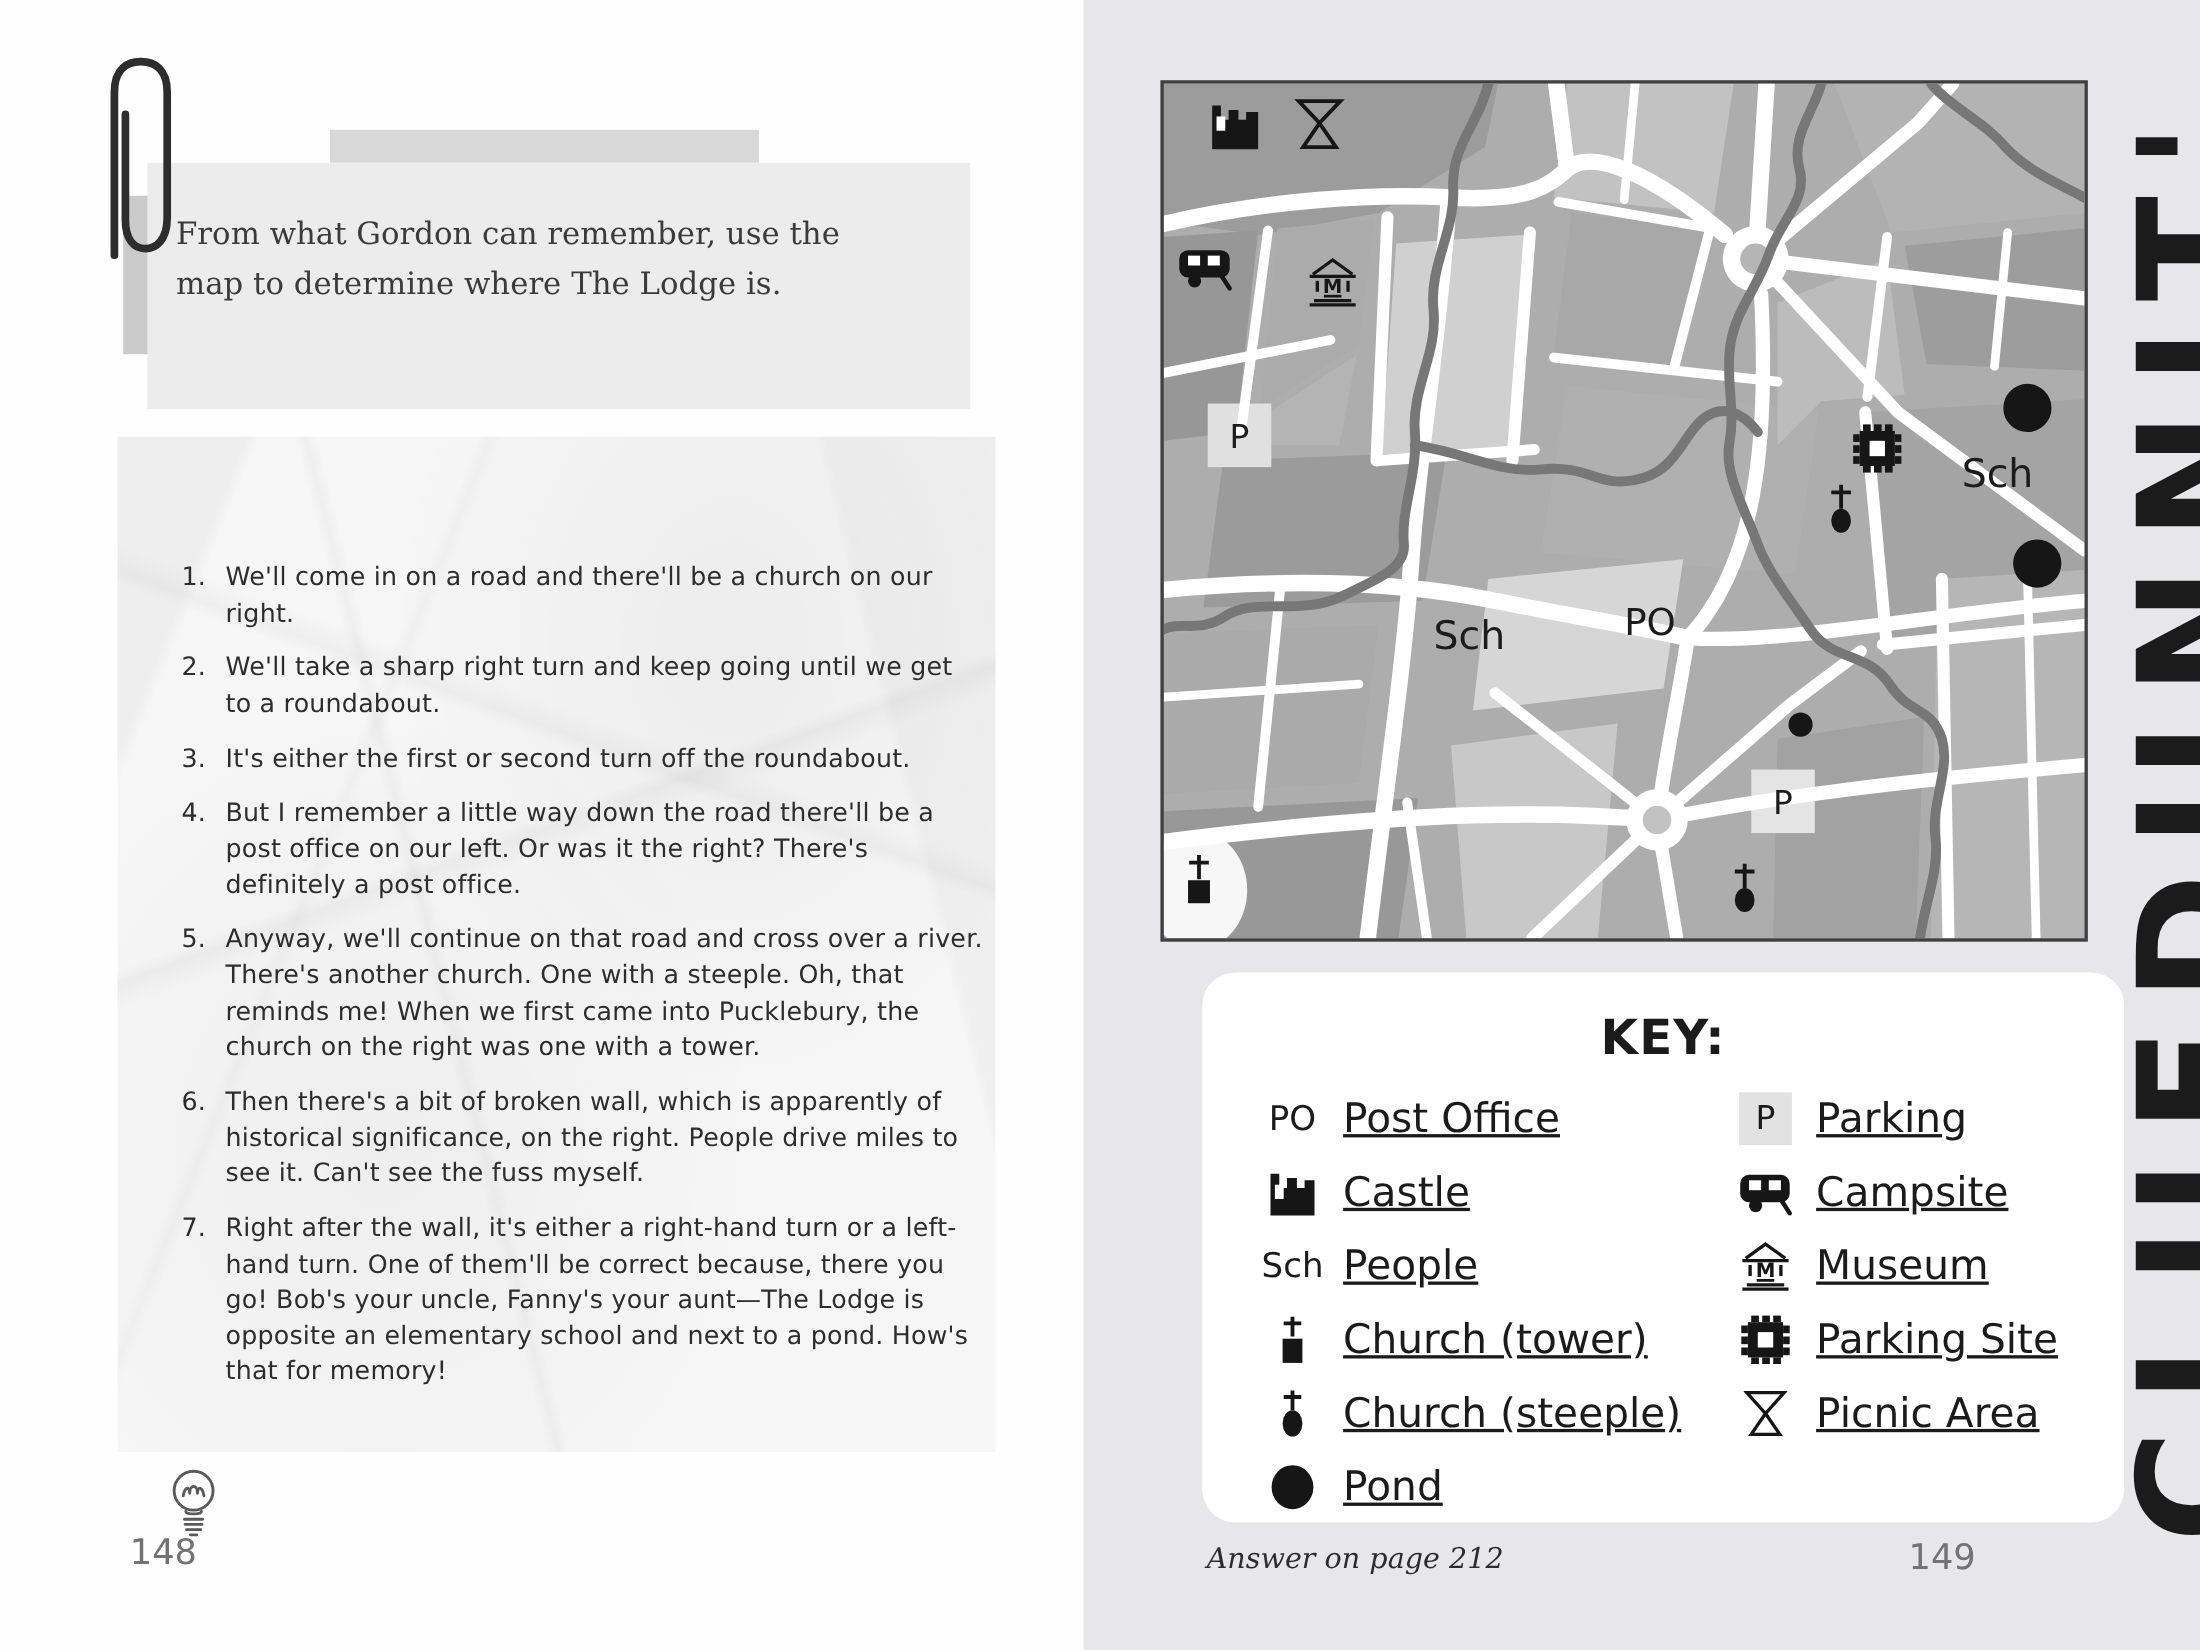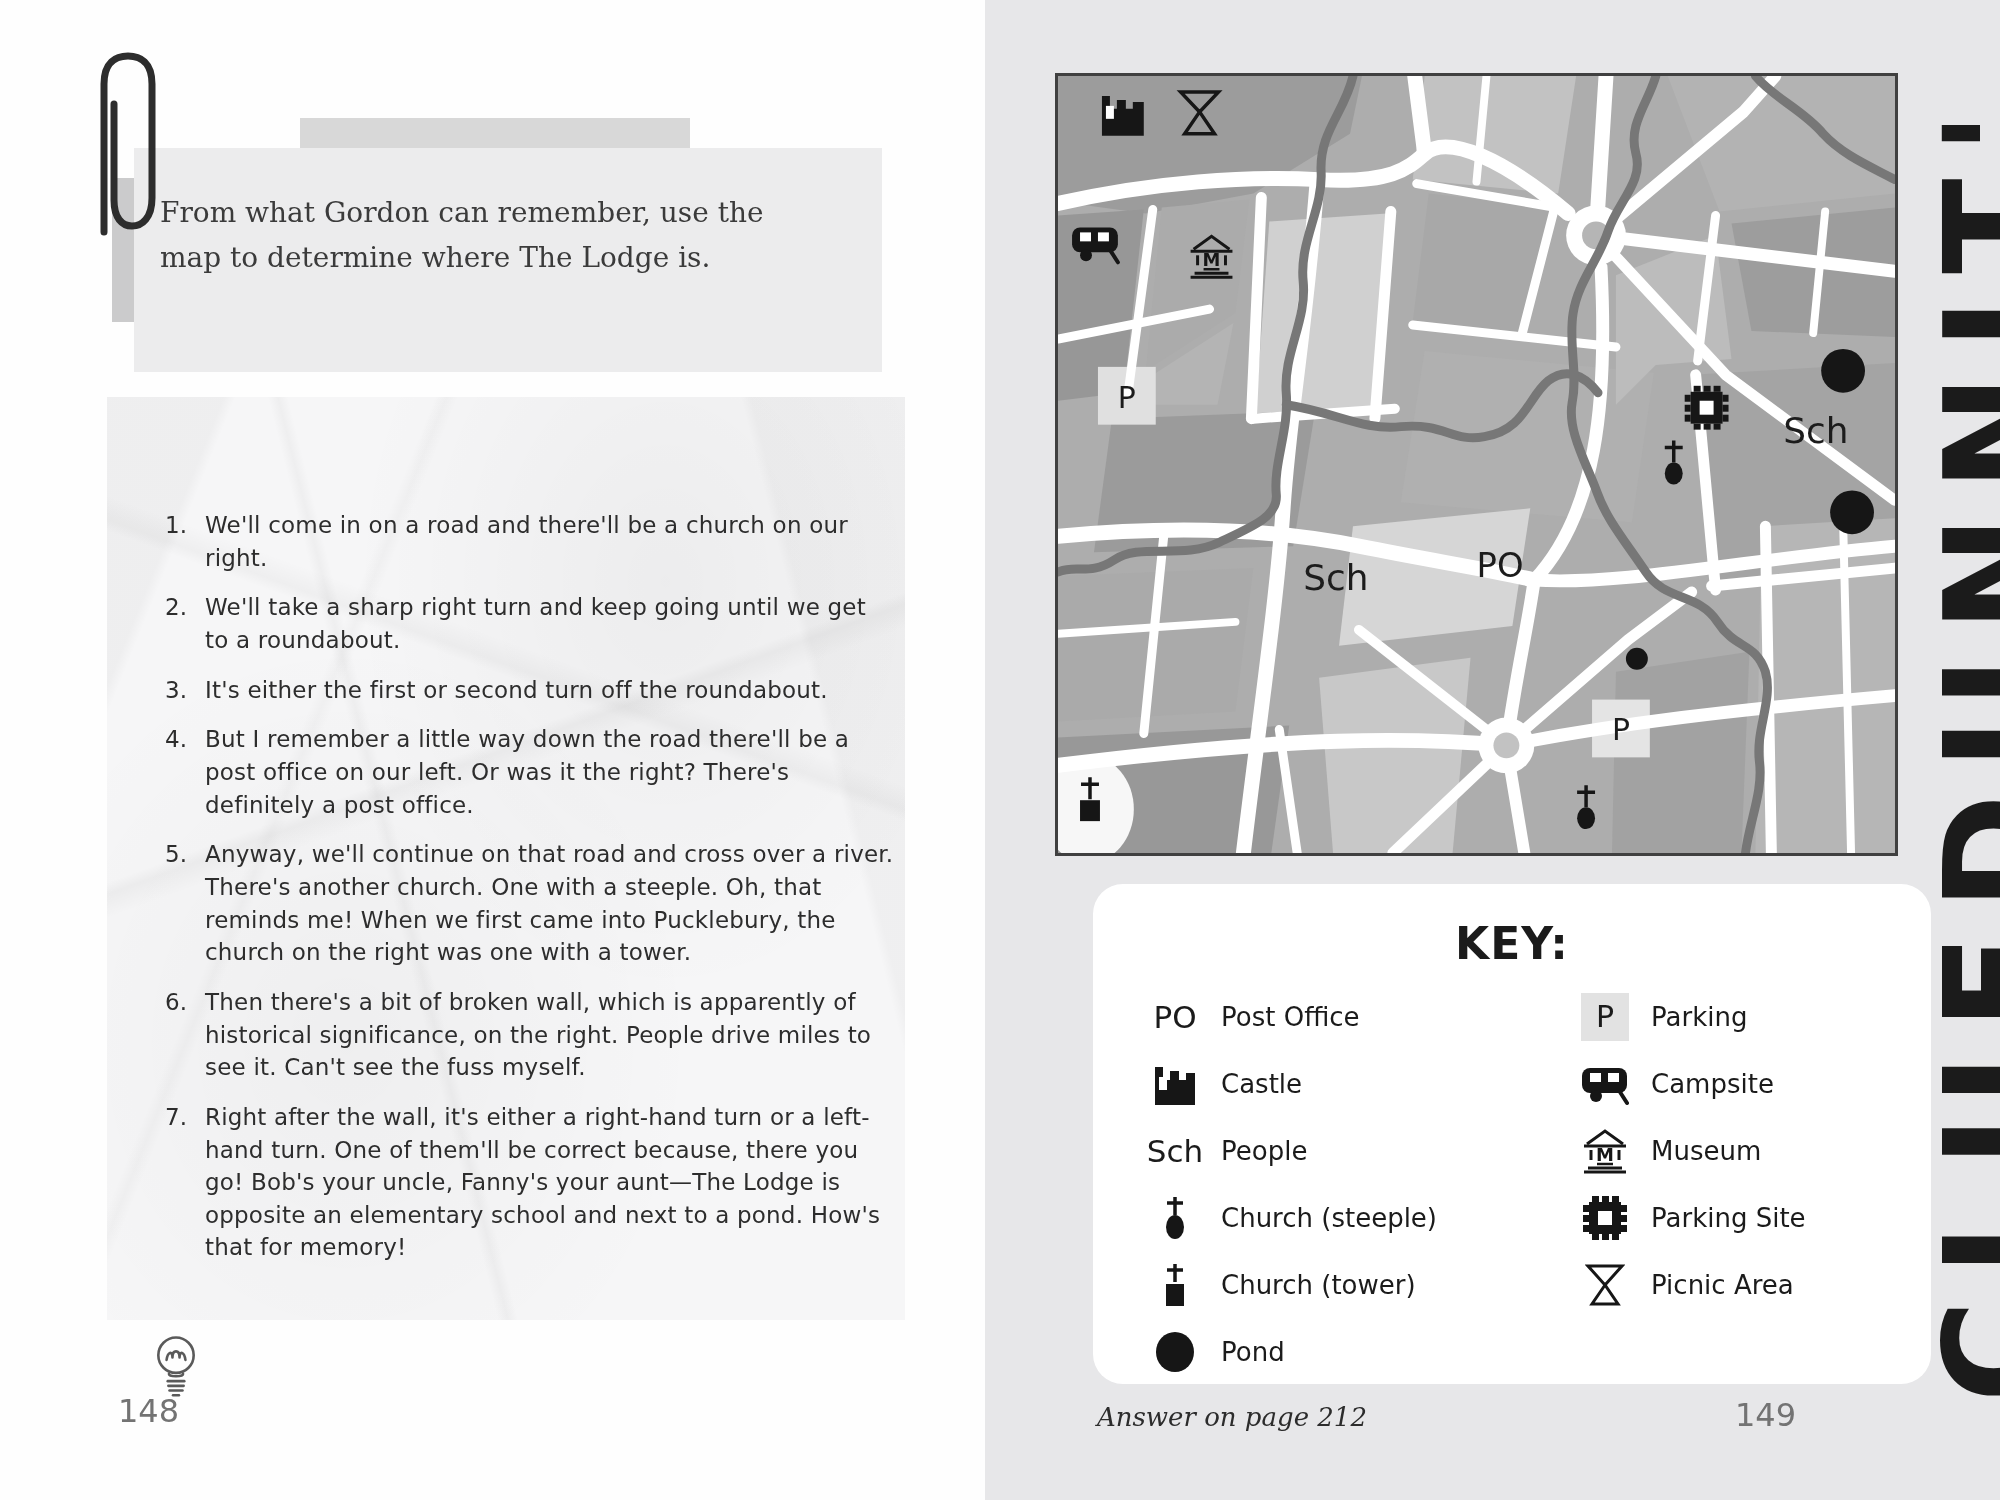--- a/index.html
+++ b/index.html
@@ -68,21 +68,21 @@
     position:absolute; left:108px; top:884px; width:838px; height:500px;
     background:#ffffff; border-radius:30px;
   }
   .key-title { text-align:center; margin-top:34px; font-size:44px; font-weight:bold; letter-spacing:1px; color:#1b1b1b; }
   .key-cols { display:flex; margin-top:14px; padding:0 10px 0 36px; }
   .key-col-left  { width:430px; }
   .key-col-right { width:350px; }
   .key-row { display:flex; align-items:center; height:67px; }
   .ksym { flex:0 0 92px; display:flex; justify-content:center; align-items:center; }
   .ksym-text { font-size:31px; color:#1b1b1b; }
-  .klabel { font-size:26px; color:#1b1b1b; }
+  .klabel { font-size:37px; color:#1b1b1b;text-decoration:underline; }
   .p-square {
     width:48px; height:48px; background:#e2e2e2; display:flex; align-items:center; justify-content:center;
     font-size:30px; color:#1b1b1b;
   }
   .answer-note {
     position:absolute; left:112px; top:1402px;
     font-family:"DejaVu Serif", serif; font-style:italic; font-size:26px; color:#2c2c2c;
   }
   .page-num-right { position:absolute; left:750px; top:1396px; }
   
@@ -334,33 +334,33 @@
           <div class="key-row">
             <span class="ksym">
                 <span class="ksym-text">Sch</span>
               </span>
             <span class="klabel">People</span>
           </div>
           <div class="key-row">
             <span class="ksym">
               <svg width="24" height="46" viewBox="0 0 24 46">
                 <path d="M12,2 V20 M4,8 H20" stroke="#161616" stroke-width="3.5"></path>
-                <ellipse cx="12" cy="32" rx="9" ry="12" fill="#161616"></ellipse>
-              </svg>
-            </span>
-            <span class="klabel">Church (steeple)</span>
+                <rect x="3" y="22" width="18" height="22" fill="#161616"></rect>
+              </svg>
+            </span>
+            <span class="klabel">Church (tower)</span>
           </div>
           <div class="key-row">
             <span class="ksym">
               <svg width="24" height="46" viewBox="0 0 24 46">
                 <path d="M12,2 V20 M4,8 H20" stroke="#161616" stroke-width="3.5"></path>
-                <rect x="3" y="22" width="18" height="22" fill="#161616"></rect>
-              </svg>
-            </span>
-            <span class="klabel">Church (tower)</span>
+                <ellipse cx="12" cy="32" rx="9" ry="12" fill="#161616"></ellipse>
+              </svg>
+            </span>
+            <span class="klabel">Church (steeple)</span>
           </div>
           <div class="key-row">
             <span class="ksym">
               <svg width="44" height="44" viewBox="0 0 44 44">
                 <ellipse cx="22" cy="22" rx="19" ry="20" fill="#161616"></ellipse>
               </svg>
             </span>
             <span class="klabel">Pond</span>
           </div>
         </div>

